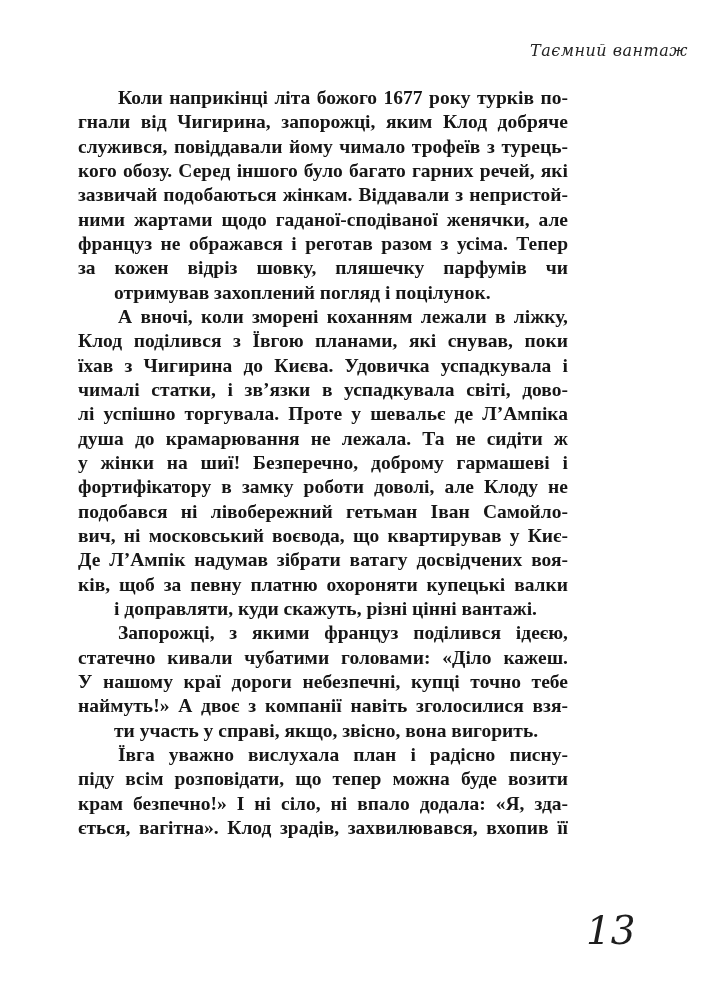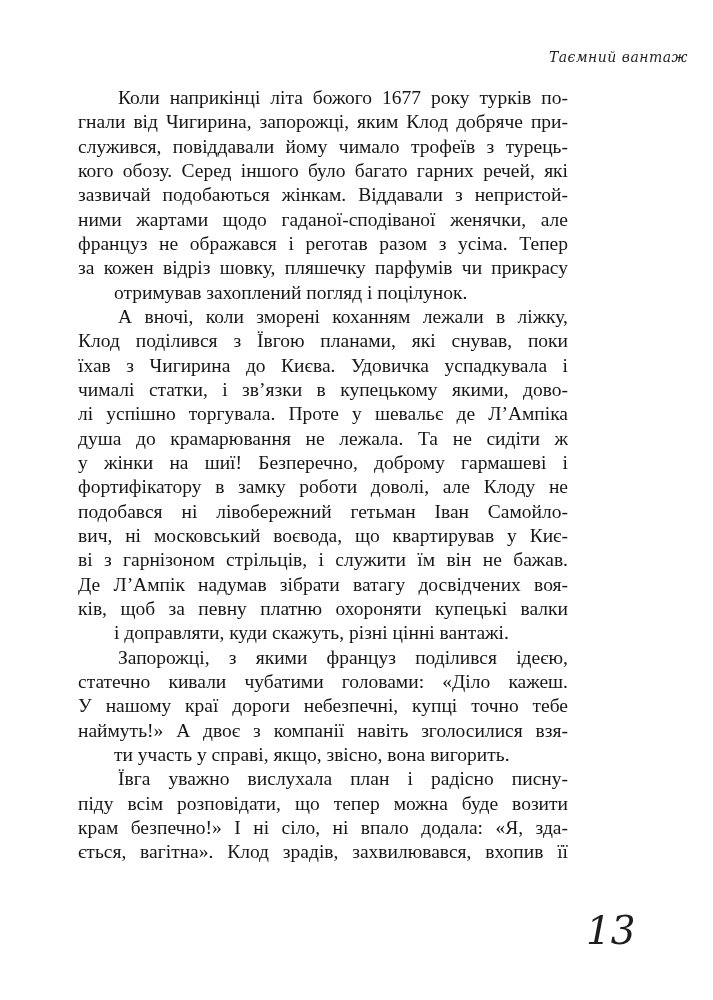--- a/index.html
+++ b/index.html
@@ -10,38 +10,38 @@
   .page {
     position: relative;
     width: 713px;
     height: 1000px;
     background: #ffffff;
     overflow: hidden;
     font-family: "Liberation Serif", serif;
   }
   .running-header {
     position: absolute;
-    top: 49px;
+    top: 41px;
     right: 25px;
     font-family: "DejaVu Serif", serif;
     font-style: italic;
-    font-size: 14px;
+    font-size: 16px;
     letter-spacing: 0.5px;
     color: #242424;
   }
   .body-text {
     position: absolute;
     left: 78px;
     top: 86px;
     width: 490px;
     font-size: 19.5px;
     line-height: 24.33px;
     color: #161616;
   }
-  .paragraph { margin: 0; padding: 0; }
+  .paragraph { margin: 0; padding: 0; font-weight: bold; }
   .line {
     height: 24.33px;
     overflow: hidden;
     text-align: justify;
     text-align-last: justify;
   }
   .line.first { padding-left: 40px; }
   .line.para-end { text-align-last: left; margin-left: 36px; }
   .page-number {
     position: absolute;
@@ -68,28 +68,27 @@
         <div class="line">зазвичай подобаються жінкам. Віддавали з непристой-</div>
         <div class="line">ними жартами щодо гаданої-сподіваної женячки, але</div>
         <div class="line">француз не ображався і реготав разом з усіма. Тепер</div>
         <div class="line">за кожен відріз шовку, пляшечку парфумів чи прикрасу</div>
         <div class="line para-end">отримував захоплений погляд і поцілунок.</div>
       </div>
       <div class="paragraph">
         <div class="line first">А вночі, коли зморені коханням лежали в ліжку,</div>
         <div class="line">Клод поділився з Ївгою планами, які снував, поки</div>
         <div class="line">їхав з Чигирина до Києва. Удовичка успадкувала і</div>
-        <div class="line">чималі статки, і зв’язки в купецькому якими, дово-</div>
+        <div class="line">чималі статки, і зв’язки в успадкувала світі, дово-</div>
         <div class="line">лі успішно торгувала. Проте у шевальє де Л’Ампіка</div>
         <div class="line">душа до крамарювання не лежала. Та не сидіти ж</div>
         <div class="line">у жінки на шиї! Безперечно, доброму гармашеві і</div>
         <div class="line">фортифікатору в замку роботи доволі, але Клоду не</div>
         <div class="line">подобався ні лівобережний гетьман Іван Самойло-</div>
         <div class="line">вич, ні московський воєвода, що квартирував у Киє-</div>
-        <div class="line">ві з гарнізоном стрільців, і служити їм він не бажав.</div>
         <div class="line">Де Л’Ампік надумав зібрати ватагу досвідчених воя-</div>
         <div class="line">ків, щоб за певну платню охороняти купецькі валки</div>
         <div class="line para-end">і доправляти, куди скажуть, різні цінні вантажі.</div>
       </div>
       <div class="paragraph">
         <div class="line first">Запорожці, з якими француз поділився ідеєю,</div>
         <div class="line">статечно кивали чубатими головами: «Діло кажеш.</div>
         <div class="line">У нашому краї дороги небезпечні, купці точно тебе</div>
         <div class="line">наймуть!» А двоє з компанії навіть зголосилися взя-</div>
         <div class="line para-end">ти участь у справі, якщо, звісно, вона вигорить.</div>

